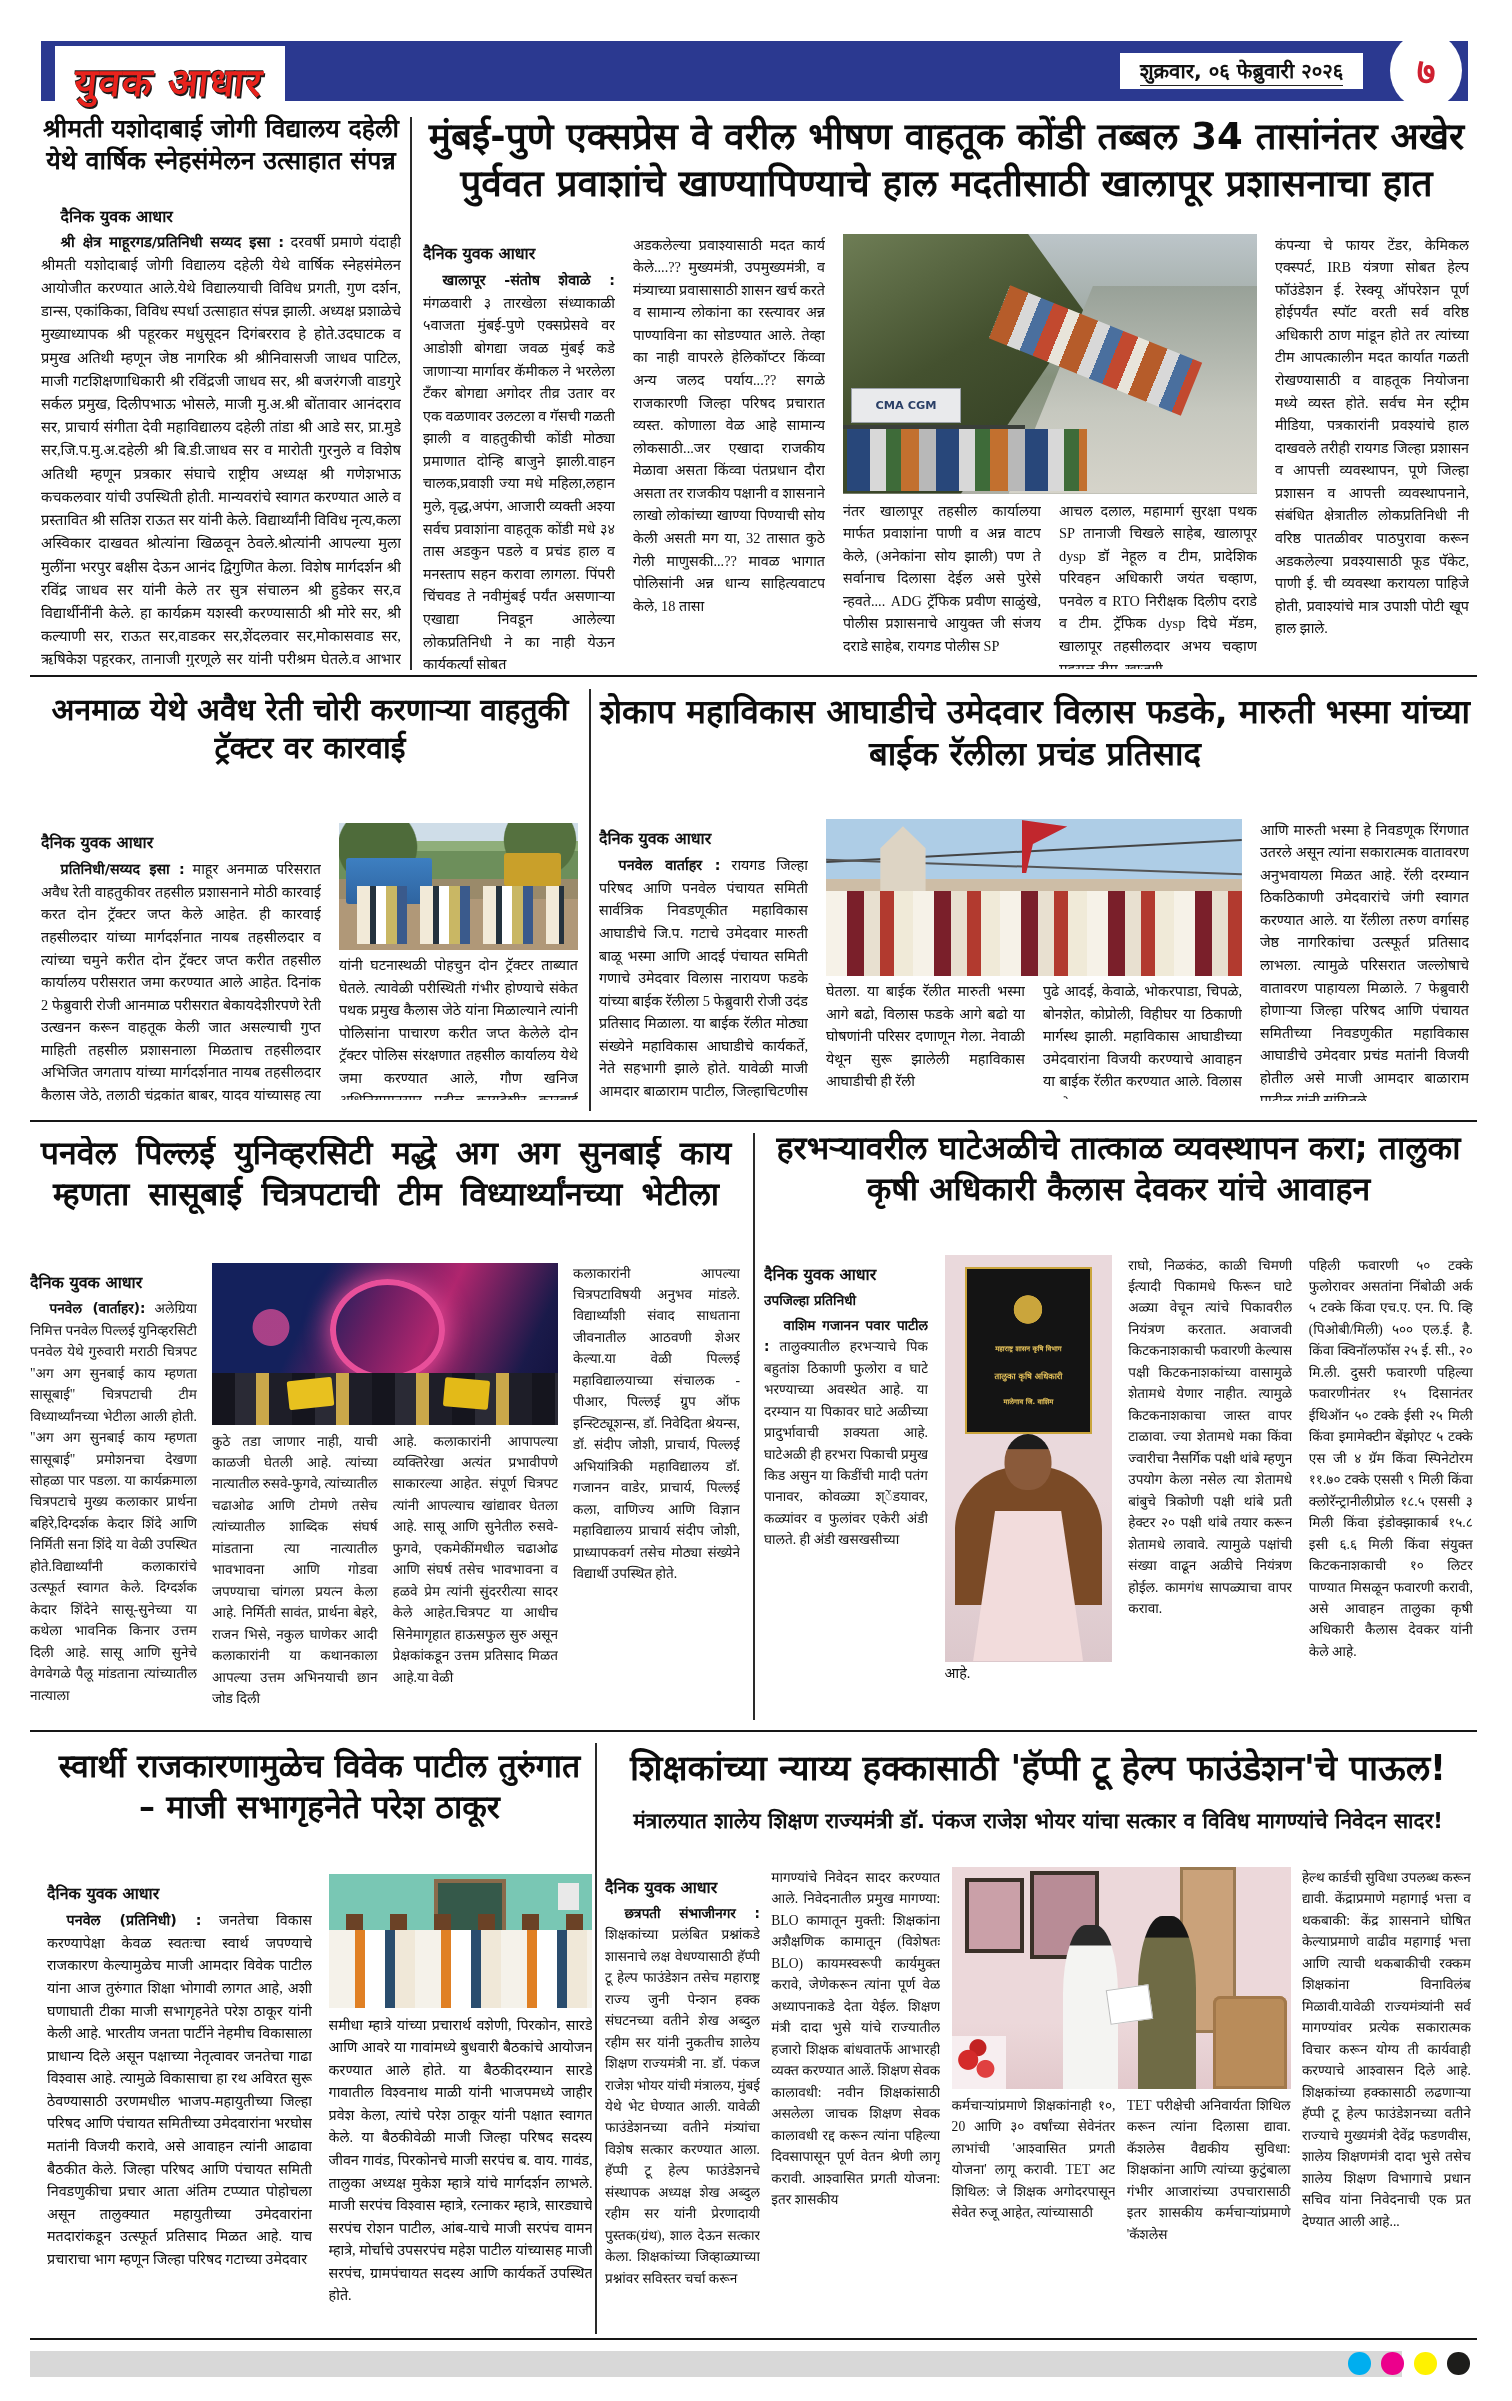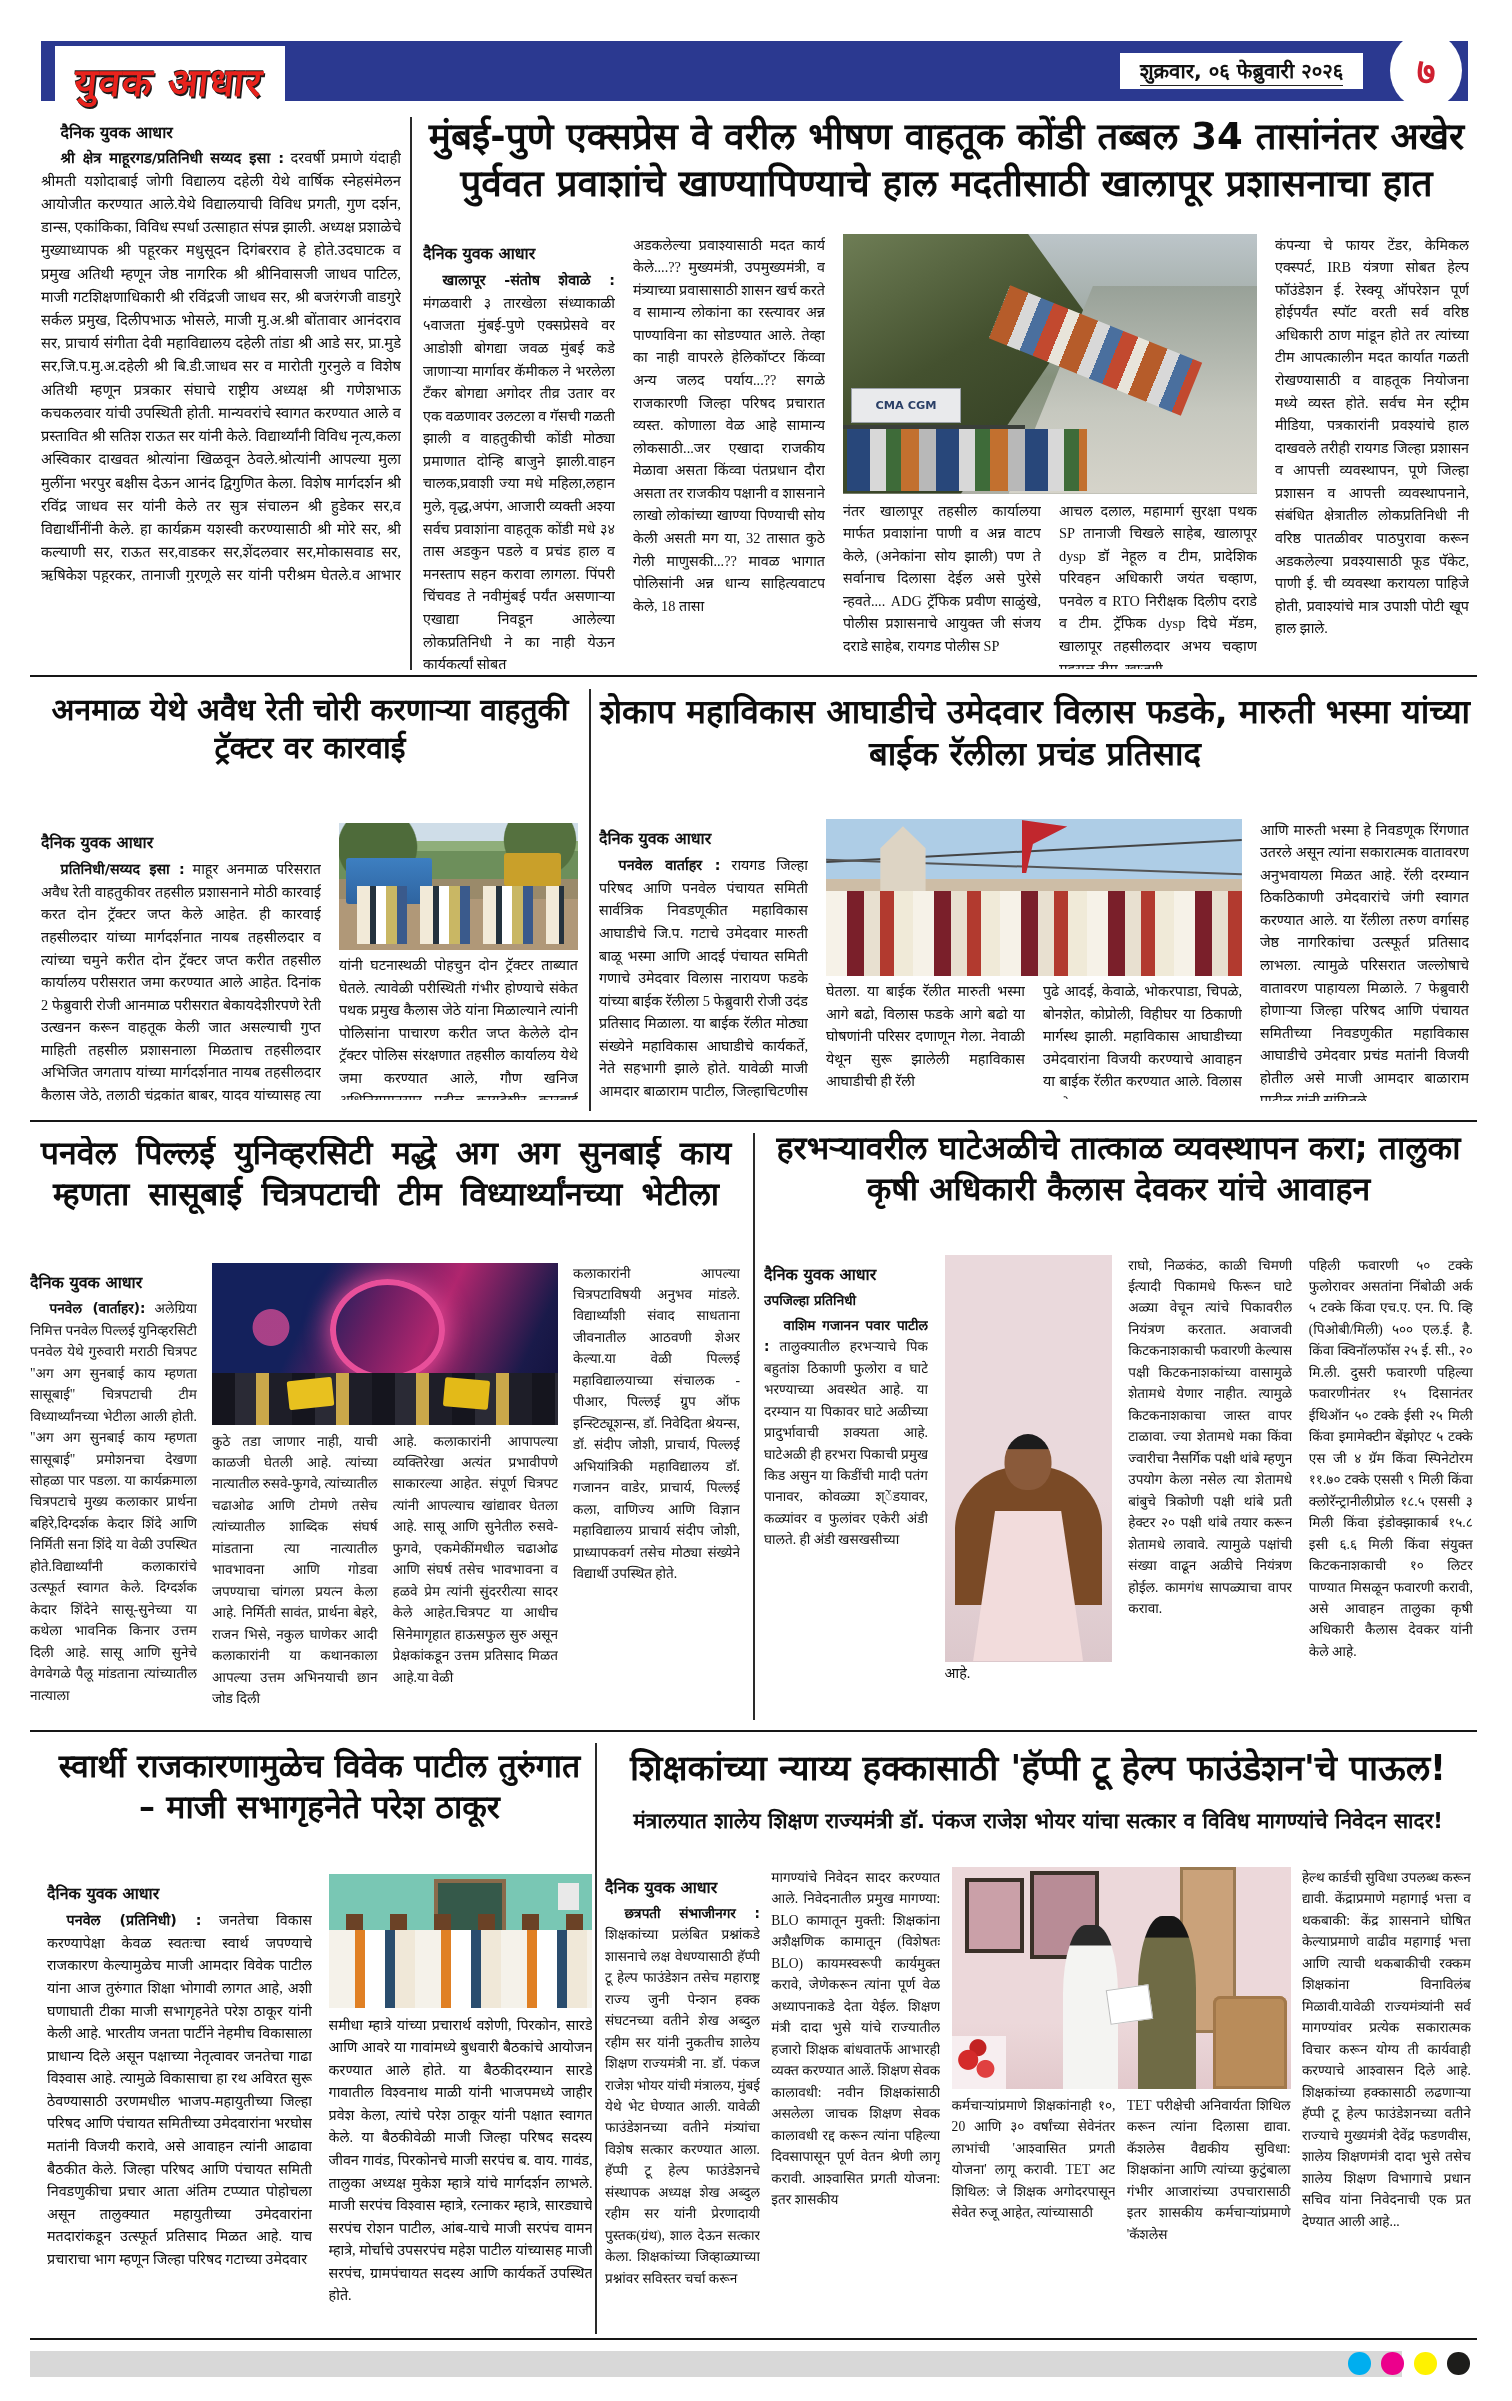--- a/index.html
+++ b/index.html
@@ -126,20 +126,21 @@
     </div>
     <div class="date-box">
       <span class="date-text">शुक्रवार, ०६ फेब्रुवारी २०२६</span>
     </div>
     <div class="page-oval">
       <span class="page-num">७</span>
     </div>
   </header>
 
   <article class="art" style="left:41px;top:113px;width:360px;height:561px;">
+    <h2 class="headline" style="font-size:25px;min-height:84px;margin:0;">श्रीमती यशोदाबाई जोगी विद्यालय दहेली येथे वार्षिक स्नेहसंमेलन उत्साहात संपन्न</h2>
     <div class="paper">दैनिक युवक आधार</div>
     <div class="bodytext" style="height:437px;font-size:14.7px;">
       <p><b class="dl">श्री क्षेत्र माहूरगड/प्रतिनिधी सय्यद इसा :</b>
          <span>दरवर्षी प्रमाणे यंदाही श्रीमती यशोदाबाई जोगी विद्यालय दहेली येथे वार्षिक स्नेहसंमेलन आयोजीत करण्यात आले.येथे विद्यालयाची विविध प्रगती, गुण दर्शन, डान्स, एकांकिका, विविध स्पर्धा उत्साहात संपन्न झाली. अध्यक्ष प्रशाळेचे मुख्याध्यापक श्री पहूरकर मधुसूदन दिगंबरराव हे होते.उदघाटक व प्रमुख अतिथी म्हणून जेष्ठ नागरिक श्री श्रीनिवासजी जाधव पाटिल, माजी गटशिक्षणाधिकारी श्री रविंद्रजी जाधव सर, श्री बजरंगजी वाडगुरे सर्कल प्रमुख, दिलीपभाऊ भोसले, माजी मु.अ.श्री बोंतावार आनंदराव सर, प्राचार्य संगीता देवी महाविद्यालय दहेली तांडा श्री आडे सर, प्रा.मुडे सर,जि.प.मु.अ.दहेली श्री बि.डी.जाधव सर व मारोती गुरनुले व विशेष अतिथी म्हणून प्रत्रकार संघाचे राष्ट्रीय अध्यक्ष श्री गणेशभाऊ कचकलवार यांची उपस्थिती होती. मान्यवरांचे स्वागत करण्यात आले व प्रस्तावित श्री सतिश राऊत सर यांनी केले. विद्यार्थ्यांनी विविध नृत्य,कला अस्विकार दाखवत श्रोत्यांना खिळवून ठेवले.श्रोत्यांनी आपल्या मुला मुलींना भरपुर बक्षीस देऊन आनंद द्विगुणित केला. विशेष मार्गदर्शन श्री रविंद्र जाधव सर यांनी केले तर सुत्र संचालन श्री हुडेकर सर,व विद्यार्थीनींनी केले. हा कार्यक्रम यशस्वी करण्यासाठी श्री मोरे सर, श्री कल्याणी सर, राऊत सर,वाडकर सर,शेंदलवार सर,मोकासवाड सर, ऋषिकेश पहूरकर, तानाजी गुरणूले सर यांनी परीश्रम घेतले.व आभार मु.अ.श्री पहूरकर एम.डी.सर यांनी मानले, राष्ट्रगीताने कार्यक्रमाची सांगता झाली.</span></p>
     </div>
   </article>
 
   <div class="vrule" style="left:410px;top:117px;height:553px;"></div>
 
   <article class="art" style="left:423px;top:113px;width:1047px;height:561px;">
@@ -274,20 +275,26 @@
     <h2 class="headline" style="font-size:32px;min-height:119px;margin:6px 0 7.5px 0;">हरभऱ्यावरील घाटेअळीचे तात्काळ व्यवस्थापन करा; तालुका कृषी अधिकारी कैलास देवकर यांचे आवाहन</h2>
     <div class="cols" style="grid-template-columns:164px 167px 164px 164px;gap:16.6px;height:448px;">
       <div class="col bodytext" style="font-size:13.6px;">
         <div class="paper" style="margin-left:0;">दैनिक युवक आधार</div>
         <div class="dl" style="margin-bottom:3px;">उपजिल्हा प्रतिनिधी</div>
         <p><b class="dl">वाशिम गजानन पवार पाटील :</b>
            <span>तालुक्यातील हरभऱ्याचे पिक बहुतांश ठिकाणी फुलोरा व घाटे भरण्याच्या अवस्थेत आहे. या दरम्यान या पिकावर घाटे अळीच्या प्रादुर्भावाची शक्यता आहे. घाटेअळी ही हरभरा पिकाची प्रमुख किड असुन या किडींची मादी पतंग पानावर, कोवळ्या श्ेंडयावर, कळ्यांवर व फुलांवर एकेरी अंडी घालते. ही अंडी खसखसीच्या</span></p>
       </div>
       <div class="col">
         <div class="photo ph-agri" style="width:167px;height:407px;">
+          <div class="abs pa-board">
+            <div class="pa-emb"></div>
+            <div class="pa-line" style="top:46%;font-size:6.8px;">महाराष्ट्र शासन  कृषि विभाग</div>
+            <div class="pa-line" style="top:62%;font-size:8.3px;">तालुका कृषि अधिकारी</div>
+            <div class="pa-line" style="top:79%;font-size:6.8px;">मालेगाव जि. वाशिम</div>
+          </div>
           <div class="abs pa-chair"></div>
           <div class="abs pa-shirt"></div>
           <div class="abs pa-head"></div>
         </div>
         <div class="bodytext" style="height:33px;">
           <p style="text-indent:0;">आहे.</p>
         </div>
       </div>
       <div class="col bodytext" style="font-size:13.6px;">
         <p style="text-indent:0;">राघो, निळकंठ, काळी चिमणी ईत्यादी पिकामधे फिरून घाटे अळ्या वेचून त्यांचे पिकावरील नियंत्रण करतात. अवाजवी किटकनाशकाची फवारणी केल्यास पक्षी किटकनाशकांच्या वासामुळे शेतामधे येणार नाहीत. त्यामुळे किटकनाशकाचा जास्त वापर टाळावा. ज्या शेतामधे मका किंवा ज्वारीचा नैसर्गिक पक्षी थांबे म्हणुन उपयोग केला नसेल त्या शेतामधे बांबुचे त्रिकोणी पक्षी थांबे प्रती हेक्टर २० पक्षी थांबे तयार करून शेतामधे लावावे. त्यामुळे पक्षांची संख्या वाढून अळीचे नियंत्रण होईल. कामगंध सापळ्याचा वापर करावा.</p>

